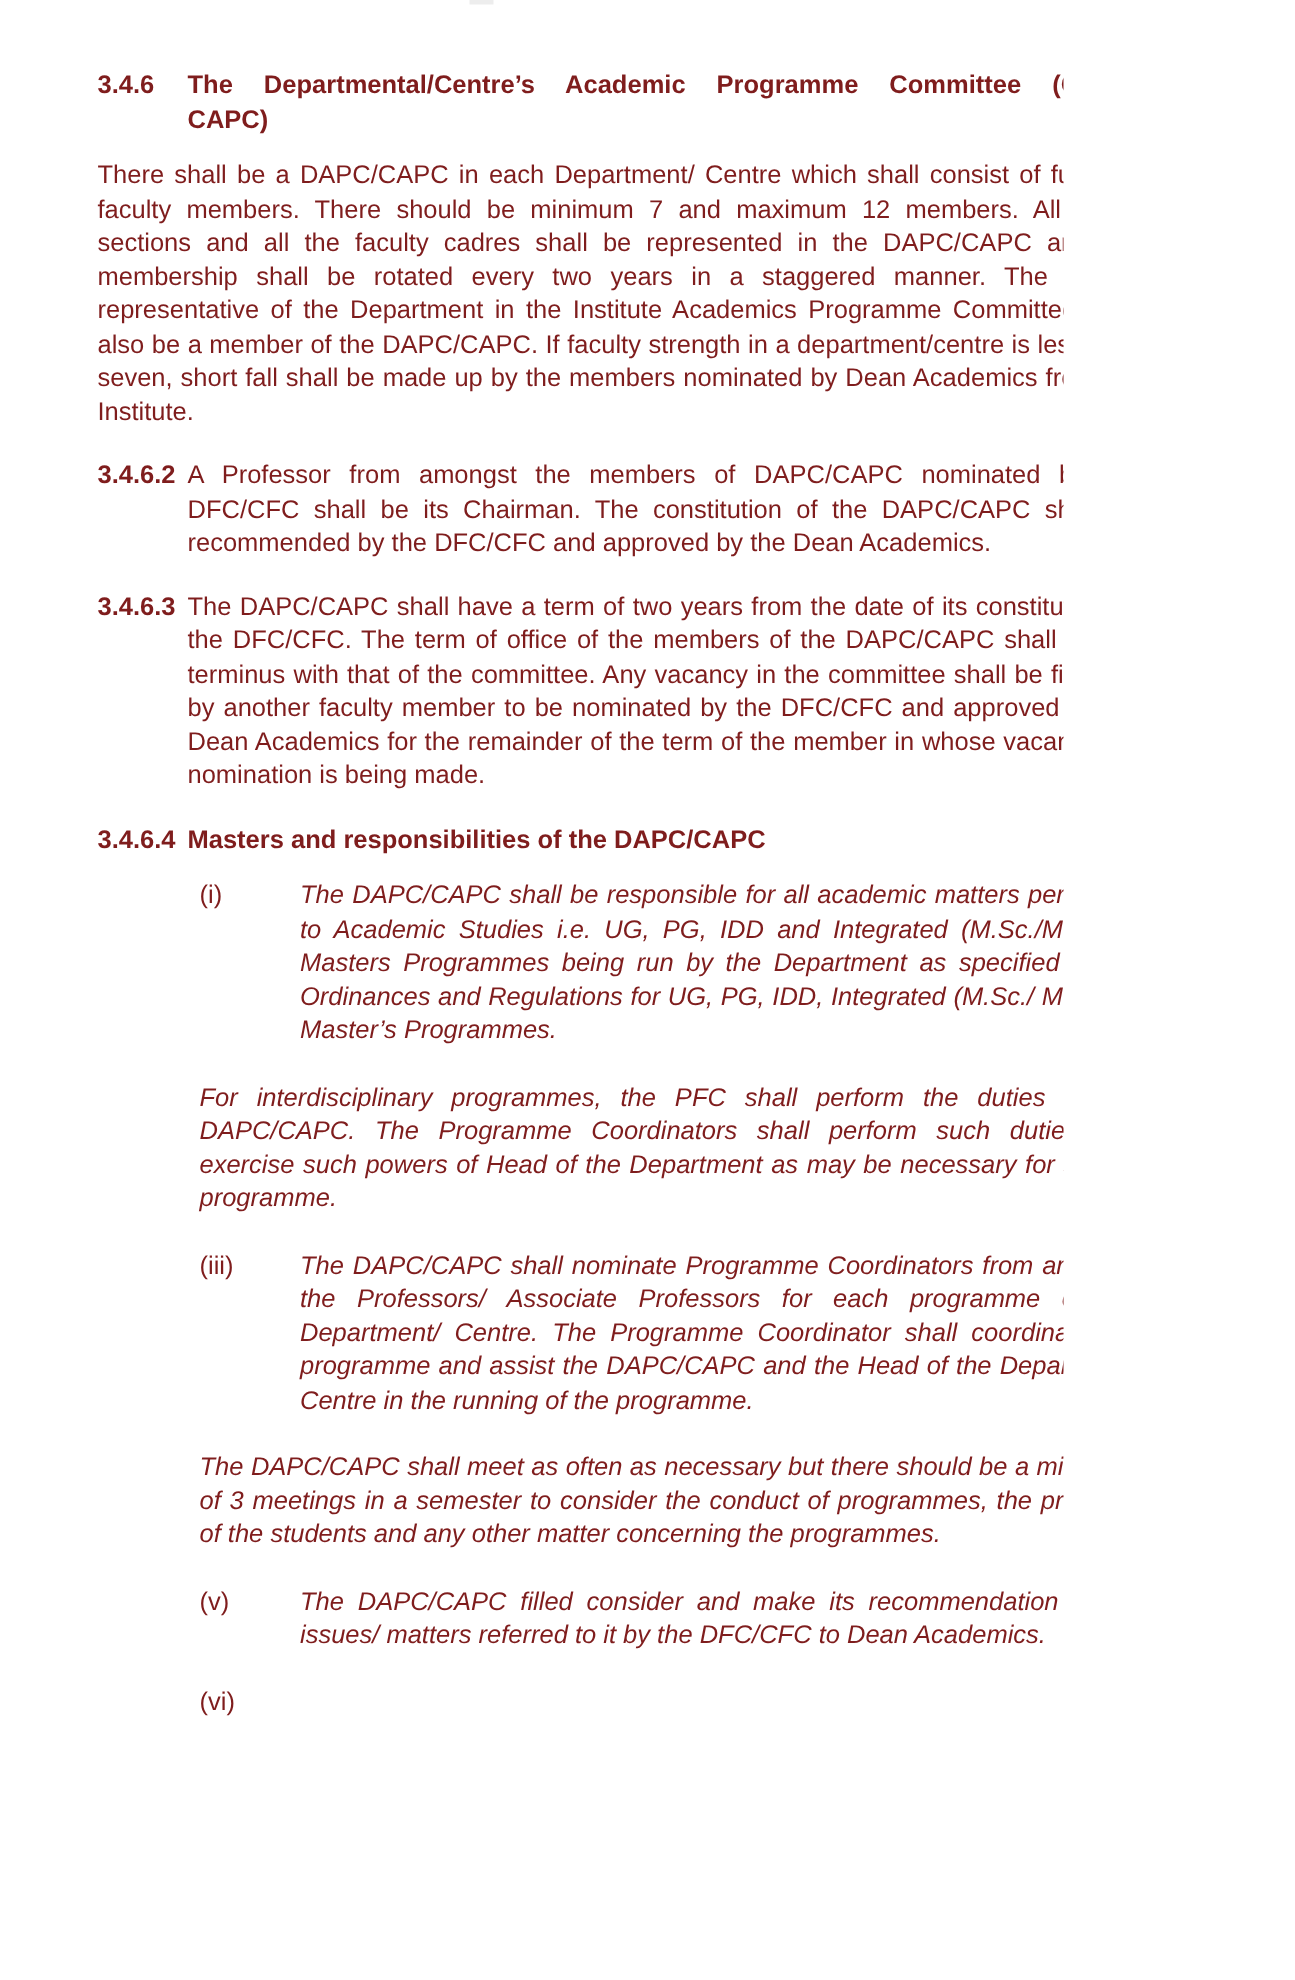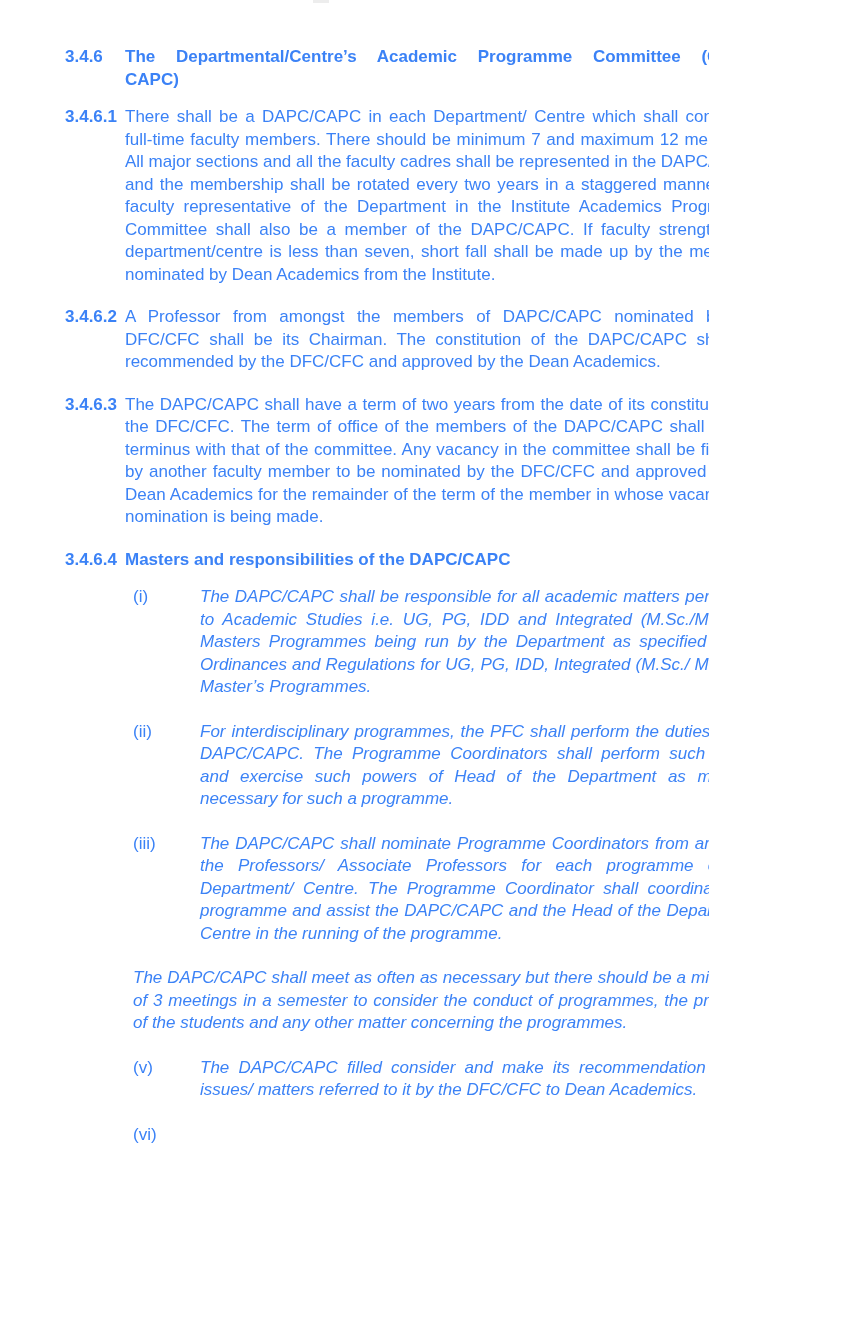--- a/index.html
+++ b/index.html
@@ -5,21 +5,21 @@
   html, body { margin: 0; padding: 0; background: #ffffff; }
   .page {
     position: relative;
     width: 709px;
     height: 1320px;
     background: #ffffff;
     overflow: hidden;
     font-family: "Liberation Sans", sans-serif;
     font-size: 17px;
     line-height: 22.5px;
-    color: #3b82f6;
+    color: #7f1d1d;
   }
   .artifact {
     position: absolute;
     left: 313px;
     top: 0;
     width: 16px;
     height: 3px;
     background: #ededed;
   }
   .content {
@@ -44,41 +44,39 @@
 
 <div class="page">
   <div class="artifact"></div>
   <div class="content">
       <div class="row heading multiline">
         <span class="num">3.4.6</span>
         <span class="body">The Departmental/Centre’s Academic Programme Committee (CAPC/
 CAPC)</span>
       </div>
       <div class="row para">
-        <span class="num">3.4.6.1</span>
         <span class="body">There shall be a DAPC/CAPC in each Department/ Centre which shall consist of full-time faculty members. There should be minimum 7 and maximum 12 members. All major sections and all the faculty cadres shall be represented in the DAPC/CAPC and the membership shall be rotated every two years in a staggered manner.  The faculty representative of the Department in the Institute Academics Programme Committee shall also be a member of the DAPC/CAPC. If faculty strength in a department/centre is less than seven, short fall shall be made up by the members nominated by Dean Academics from the Institute.</span>
       </div>
       <div class="row para">
         <span class="num">3.4.6.2</span>
         <span class="body">A Professor from amongst the members of DAPC/CAPC nominated by the DFC/CFC shall be its Chairman. The constitution of the DAPC/CAPC shall be recommended by the DFC/CFC and approved by the Dean Academics.</span>
       </div>
       <div class="row para">
         <span class="num">3.4.6.3</span>
         <span class="body">The DAPC/CAPC shall have a term of two years from the date of its constitution by the DFC/CFC. The term of office of the members of the DAPC/CAPC shall be co-terminus with that of the committee. Any vacancy in the committee shall be filled up by another faculty member to be nominated by the DFC/CFC and approved by the Dean Academics for the remainder of the term of the member in whose vacancy the nomination is being made.</span>
       </div>
       <div class="row heading">
         <span class="num">3.4.6.4</span>
         <span class="body">Masters and responsibilities of the DAPC/CAPC</span>
       </div>
       <div class="item">
         <span class="marker">(i)</span>
         <span class="body">The DAPC/CAPC shall be responsible for all academic matters pertaining to Academic Studies i.e. UG, PG, IDD and Integrated (M.Sc./M.Tech.) Masters Programmes being run by the Department as specified in the Ordinances and Regulations for UG, PG, IDD, Integrated  (M.Sc./ M.Tech.) Master’s Programmes.</span>
       </div>
       <div class="item">
-        <span class="marker">(ii)</span>
         <span class="body">For interdisciplinary programmes, the PFC shall perform the duties of the DAPC/CAPC. The Programme Coordinators shall perform such duties and exercise such powers of Head of the Department as may be necessary for such a programme.</span>
       </div>
       <div class="item">
         <span class="marker">(iii)</span>
         <span class="body">The DAPC/CAPC shall nominate Programme Coordinators from amongst the Professors/ Associate Professors for each programme of the Department/ Centre. The Programme Coordinator shall coordinate the programme and assist the DAPC/CAPC and the Head of the Department/ Centre in the running of the programme.</span>
       </div>
       <div class="item">
         <span class="body">The DAPC/CAPC shall meet as often as necessary but there should be a minimum of 3 meetings in a semester to consider the conduct of programmes, the progress of the students and any other matter concerning the programmes.</span>
       </div>
       <div class="item">

